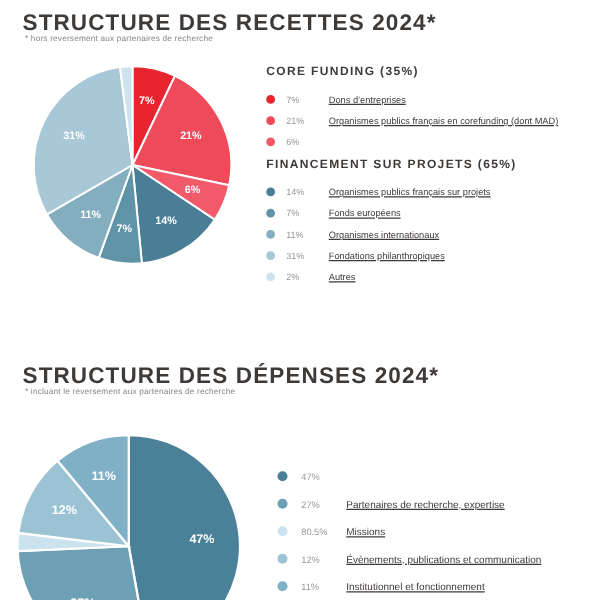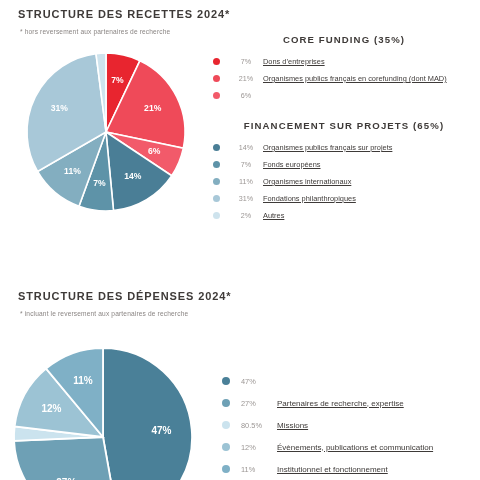--- a/index.html
+++ b/index.html
@@ -20,21 +20,21 @@
     left: 0;
     width: 480px;
   }
   #section-recettes { top: 0; height: 250px; }
   #section-depenses { top: 250px; height: 230px; margin-top: 32px; }
 
   .section-title {
     position: absolute;
     left: 18px;
     top: 8px;
-    font-size: 11px;
+    font-size: 18px;
     font-weight: bold;
     letter-spacing: 0.9px;
     color: #3e3a38;
     white-space: nowrap;
   }
   .section-note {
     position: absolute;
     left: 20px;
     top: 28px;
     font-size: 6.6px;
@@ -54,32 +54,32 @@
     fill: #ffffff;
     font-family: "Liberation Sans", sans-serif;
     font-weight: bold;
     text-anchor: middle;
     dominant-baseline: middle;
   }
 
   .legend {
     position: absolute;
   }
-  #legend-recettes { left: 213px; top: 34px; width: 262px; text-align: center; }
+  #legend-recettes { left: 213px; top: 52px; width: 262px; }
   #legend-depenses { left: 222px; top: 88px; width: 250px; }
 
   .legend-group-title {
     font-size: 9.6px;
     font-weight: bold;
     letter-spacing: 1.1px;
     color: #3e3a38;
     white-space: nowrap;
     margin: 0 0 8px 0;
   }
-  .legend-group-title.second { margin-top: 16px; }
+  .legend-group-title.second { margin-top: 4px; }
 
   .legend-row {
     display: flex;
     align-items: center;
     height: 17px;
     white-space: nowrap;
   }
   .legend-dot {
     width: 7px;
     height: 7px;

